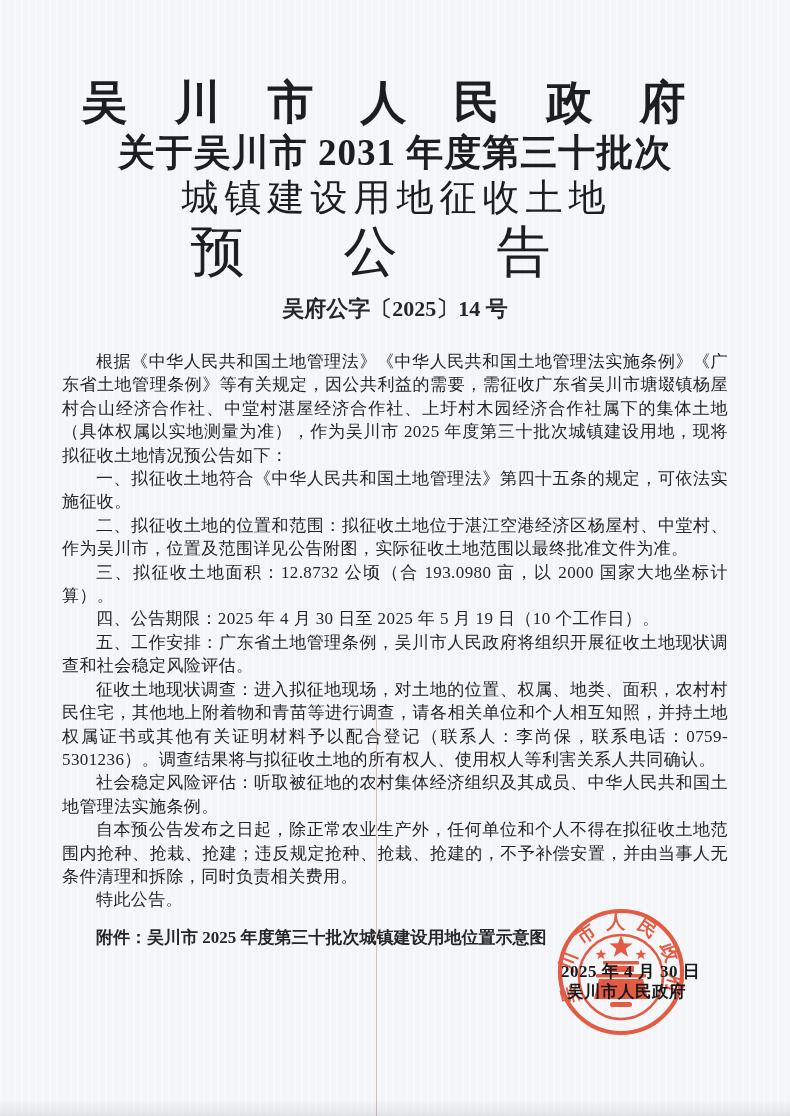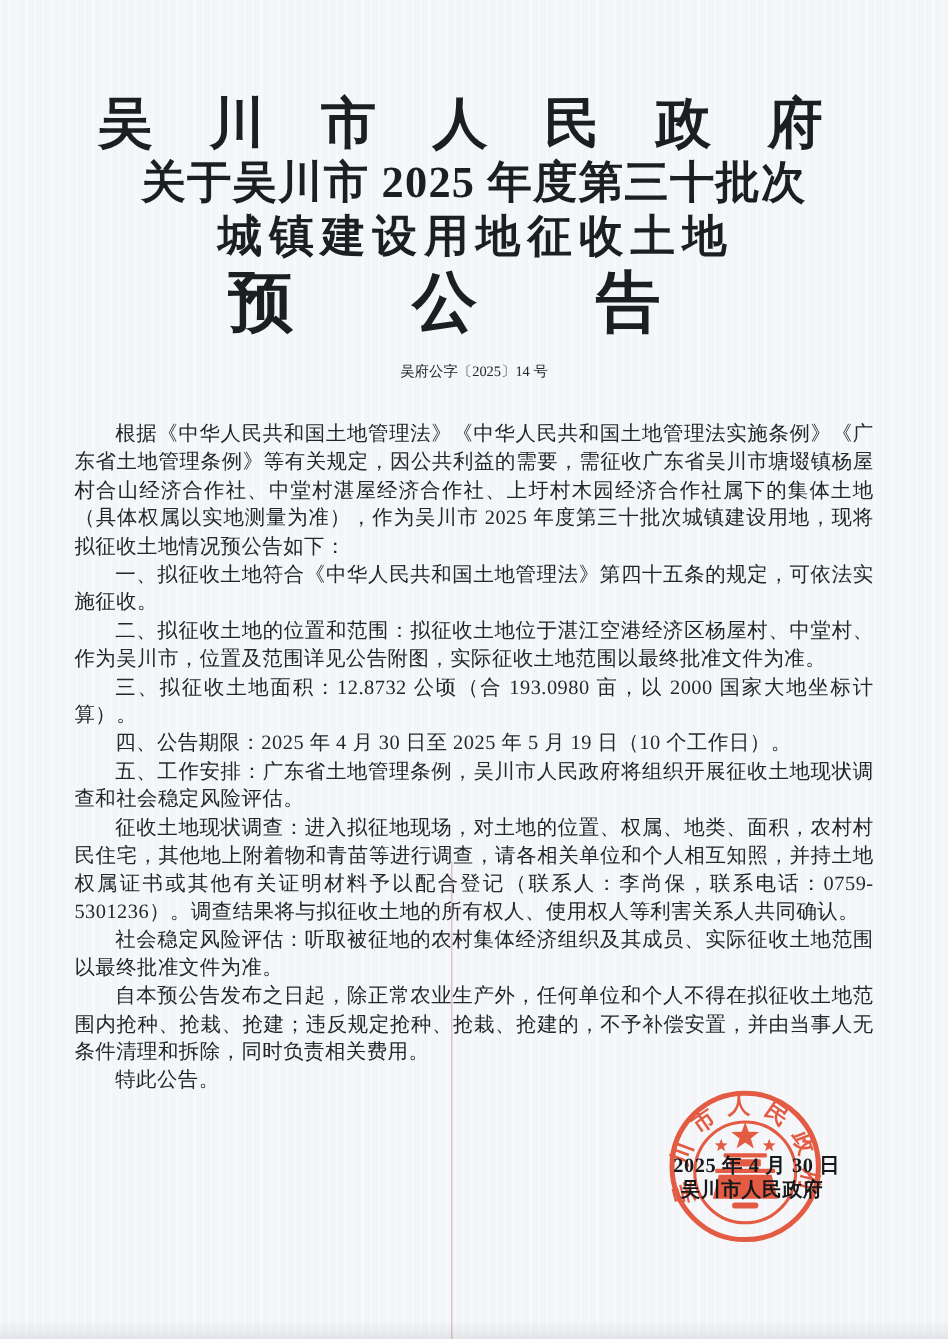--- a/index.html
+++ b/index.html
@@ -27,30 +27,30 @@
   .title-1 {
     font-size:46px; line-height:54px; font-weight:bold;
     letter-spacing:47px; padding-left:24px;
     color:#1c1f22; white-space:nowrap;
   }
   .title-2 {
     font-size:37px; line-height:46px; font-weight:bold;
     letter-spacing:1px; color:#1c1f22; white-space:nowrap;
   }
   .title-3 {
-    font-size:37px; line-height:44px; font-weight:bold;
+    font-size:37px; line-height:44px; font-weight:normal;
     letter-spacing:6px; padding-left:3px; color:#1c1f22; white-space:nowrap;
   }
   .title-4 {
-    font-size:54px; line-height:64px; font-weight:bold;
+    font-size:54px; line-height:64px; font-weight:normal;
     letter-spacing:99px; padding-left:50px; color:#1c1f22; white-space:nowrap;
   }
   .doc-number {
     margin-top:14px;
-    font-size:12px; line-height:22px; font-weight:normal;
+    font-size:22px; line-height:22px; font-weight:bold;
   }
   
   .doc-body {
     margin:30px 62px 0 62px;
     font-size:17px; line-height:23.4px;
     font-weight:400;
     text-align:justify;
     letter-spacing:0.4px;
   }
   .doc-body p { margin:0; text-indent:2em; }
@@ -83,39 +83,40 @@
     background:rgba(211,118,118,0.5);
   }
 </style>
 </head>
 <body>
 
 <div class="page">
 
   <div class="doc-header">
     <div class="title-1">吴川市人民政府</div>
-    <div class="title-2">关于吴川市 2025 年度第三十批次</div>
+    <div class="title-2">关于吴川市 2031 年度第三十批次</div>
     <div class="title-3">城镇建设用地征收土地</div>
     <div class="title-4">预公告</div>
     <div class="doc-number">吴府公字〔2025〕14 号</div>
   </div>
 
   <div class="doc-body">
       <p>根据《中华人民共和国土地管理法》《中华人民共和国土地管理法实施条例》《广东省土地管理条例》等有关规定，因公共利益的需要，需征收广东省吴川市塘㙍镇杨屋村合山经济合作社、中堂村湛屋经济合作社、上圩村木园经济合作社属下的集体土地（具体权属以实地测量为准），作为吴川市 2025 年度第三十批次城镇建设用地，现将拟征收土地情况预公告如下：</p>
       <p>一、拟征收土地符合《中华人民共和国土地管理法》第四十五条的规定，可依法实施征收。</p>
       <p>二、拟征收土地的位置和范围：拟征收土地位于湛江空港经济区杨屋村、中堂村、作为吴川市，位置及范围详见公告附图，实际征收土地范围以最终批准文件为准。</p>
       <p>三、拟征收土地面积：12.8732 公顷（合 193.0980 亩，以 2000 国家大地坐标计算）。</p>
       <p>四、公告期限：2025 年 4 月 30 日至 2025 年 5 月 19 日（10 个工作日）。</p>
       <p>五、工作安排：广东省土地管理条例，吴川市人民政府将组织开展征收土地现状调查和社会稳定风险评估。</p>
       <p>征收土地现状调查：进入拟征地现场，对土地的位置、权属、地类、面积，农村村民住宅，其他地上附着物和青苗等进行调查，请各相关单位和个人相互知照，并持土地权属证书或其他有关证明材料予以配合登记（联系人：李尚保，联系电话：0759-5301236）。调查结果将与拟征收土地的所有权人、使用权人等利害关系人共同确认。</p>
-      <p>社会稳定风险评估：听取被征地的农村集体经济组织及其成员、实际征收土地范围以最终批准文件为准。</p>
+      <p>社会稳定风险评估：听取被征地的农村集体经济组织及其成员、中华人民共和国土地管理法实施条例。</p>
       <p>自本预公告发布之日起，除正常农业生产外，任何单位和个人不得在拟征收土地范围内抢种、抢栽、抢建；违反规定抢种、抢栽、抢建的，不予补偿安置，并由当事人无条件清理和拆除，同时负责相关费用。</p>
       <p>特此公告。</p>
     </div>
 
+  <div class="attachment">附件：吴川市 2025 年度第三十批次城镇建设用地位置示意图</div>
 
   <svg class="seal-svg" viewBox="0 0 150 150" xmlns="http://www.w3.org/2000/svg">
     <g fill="#e2462b" stroke="none">
       <circle cx="75" cy="75" r="61" fill="none" stroke="#e2462b" stroke-width="4.2"></circle>
       <path id="sealArc" d="M 31,98 A 48,48 0 1 1 119,98" fill="none"></path>
       <text font-size="19" font-weight="bold" letter-spacing="10" fill="#e2462b" text-anchor="middle">
         <textPath href="#sealArc" startOffset="50%">吴川市人民政府</textPath>
       </text>
       <g>
         <circle cx="75" cy="80" r="42" fill="none" stroke="#e2462b" stroke-width="2.6"></circle>

